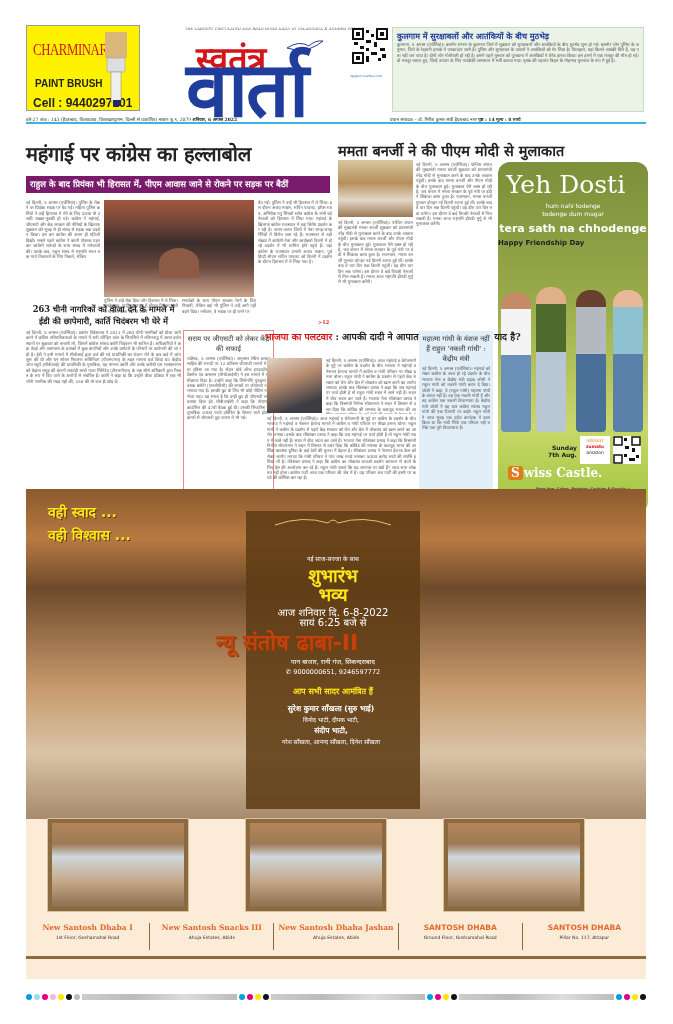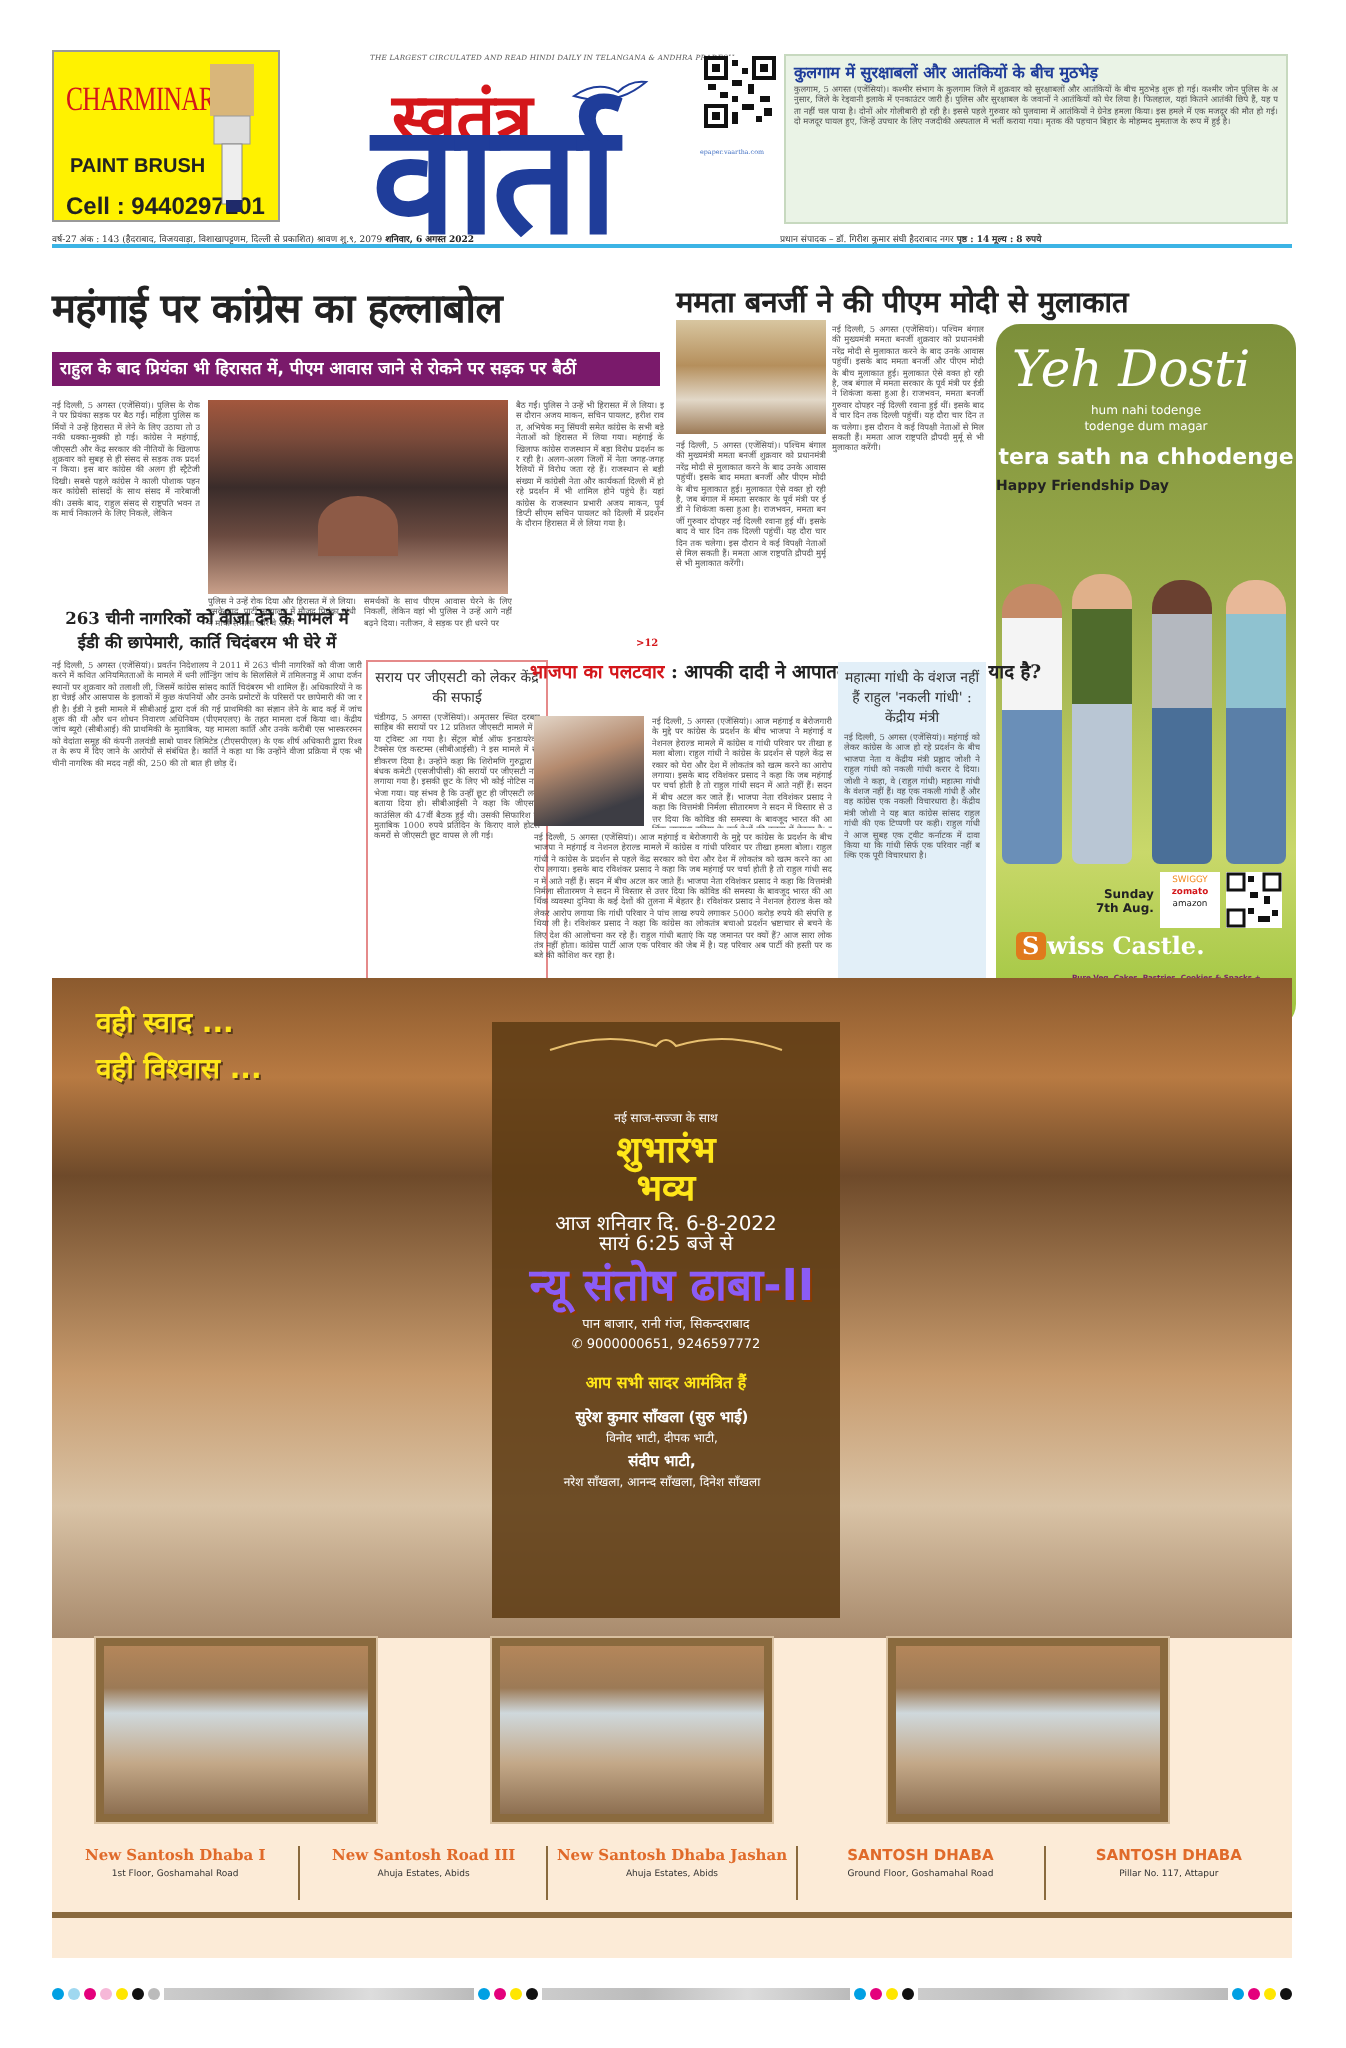--- a/index.html
+++ b/index.html
@@ -26,21 +26,21 @@
 
 #lead-head{left:26px;top:140px;font-size:20px;font-weight:bold;color:#222;font-family:"DejaVu Sans",sans-serif;white-space:nowrap;letter-spacing:-0.3px}
 #lead-sub{left:26px;top:176px;width:304px;height:17px;background:#7a1a6b;color:#fff;font-size:8.5px;font-weight:bold;padding:2px 4px;white-space:nowrap;overflow:hidden;font-family:"DejaVu Sans",sans-serif}
 #lead-photo{left:104px;top:200px;width:150px;height:97px;background:linear-gradient(180deg,#a3573d 0%,#7a4a3a 20%,#3a2c2a 45%,#6a4a40 70%,#c9a08a 100%)}
 #lead-photo::after{content:"";position:absolute;left:55px;top:48px;width:40px;height:30px;background:#8d5a46;border-radius:50% 50% 0 0}
 
 #mamata-head{left:338px;top:140px;font-size:14.5px;font-weight:bold;font-family:"DejaVu Sans",sans-serif;white-space:nowrap;color:#222}
 #mamata-photo{left:338px;top:160px;width:75px;height:57px;background:linear-gradient(180deg,#d8c6a0 0%,#b58f5c 40%,#e2d8c8 70%,#9c7a56 100%)}
 
 #friend-ad{left:498px;top:162px;width:150px;height:352px;border-radius:12px;background:linear-gradient(180deg,#7c8f3a 0%,#9aab4b 40%,#c9d86a 75%,#9cc43c 100%);overflow:hidden}
-#friend-ad .yeh{position:absolute;left:8px;top:8px;font-family:"DejaVu Serif",serif;font-style:italic;font-size:25px;color:#fff}
+#friend-ad .yeh{position:absolute;left:8px;top:8px;font-family:"DejaVu Serif",serif;font-size:25px;color:#fff}
 #friend-ad .l1{position:absolute;left:0;width:100%;text-align:center;top:40px;font-family:"DejaVu Sans",sans-serif;font-size:6px;color:#fff}
 #friend-ad .l2{position:absolute;left:0;width:100%;text-align:center;top:48px;font-family:"DejaVu Sans",sans-serif;font-size:6px;color:#fff}
 #friend-ad .l3{position:absolute;left:0;width:100%;text-align:center;top:60px;font-family:"DejaVu Sans",sans-serif;font-size:11px;font-weight:bold;color:#fff}
 #friend-ad .l4{position:absolute;left:0;width:100%;text-align:left;top:77px;font-family:"DejaVu Sans",sans-serif;font-size:7px;font-weight:bold;color:#222}
 .person{position:absolute;width:30px;border-radius:14px 14px 4px 4px}
 #friend-ad .sunday{position:absolute;left:50px;top:282px;font-family:"DejaVu Sans",sans-serif;font-size:6px;font-weight:bold;color:#222;text-align:right;line-height:7px}
 #friend-ad .delivery{position:absolute;left:82px;top:274px;width:30px;height:28px;background:#fff;font-family:"DejaVu Sans",sans-serif;font-size:4.4px;text-align:center;line-height:6px;padding-top:2px}
 #friend-ad .qr2{position:absolute;left:115px;top:274px;width:28px;height:28px}
 #friend-ad .swiss{position:absolute;left:10px;top:304px;font-family:"DejaVu Serif",serif;font-size:12px;font-weight:bold;color:#fff;white-space:nowrap}
 #friend-ad .swiss span{display:inline-block;background:#e07a1c;border-radius:3px;padding:0 3px;margin-right:1px}
@@ -56,21 +56,21 @@
 #gandhi-box{left:419px;top:331px;width:74px;height:175px;background:#e2eff8;padding:3px}
 #gandhi-head{font-size:7px;line-height:10px;text-align:center;color:#333;margin-bottom:2px}
 
 #dhaba{left:26px;top:489px;width:620px;height:490px;background:#fcebd7}
 #dhaba .hero{position:absolute;left:0;top:0;width:620px;height:330px;background:linear-gradient(180deg,#8b5a2e 0%,#b87a42 15%,#6e4a2a 30%,#c79a6c 60%,#d9c3a6 80%,#a88a6c 100%)}
 #dhaba .slogan{position:absolute;left:22px;top:12px;font-family:"DejaVu Sans",sans-serif;font-weight:bold;font-size:14px;color:#ffe619;line-height:23px;text-shadow:1px 1px 0 #5a3a1a}
 #dhaba .panel{position:absolute;left:220px;top:22px;width:174px;height:298px;background:rgba(95,60,20,.88);text-align:center;color:#fff;font-family:"DejaVu Sans",sans-serif}
 #dhaba .panel .saj{margin-top:22px;font-size:6px}
 #dhaba .panel .bhavya{margin-top:3px;font-size:18px;line-height:19px;color:#ffe619;font-weight:bold}
 #dhaba .panel .aaj{margin-top:4px;font-size:10px;line-height:10px}
-#dhaba .name{position:absolute;left:190px;top:137px;width:240px;text-align:center;font-family:"DejaVu Sans",sans-serif;font-weight:bold;font-size:22px;color:#8b5cf6;text-shadow:1px 1px 0 #8a3a00;white-space:nowrap}
+#dhaba .name{position:absolute;left:190px;top:137px;width:240px;font-family:"DejaVu Sans",sans-serif;font-weight:bold;font-size:22px;color:#c2410c;text-shadow:1px 1px 0 #8a3a00;white-space:nowrap}
 #dhaba .addr{position:absolute;left:220px;top:168px;width:174px;text-align:center;font-family:"DejaVu Sans",sans-serif;font-size:6.5px;color:#fff;line-height:10px}
 #dhaba .invite{position:absolute;left:220px;top:196px;width:174px;text-align:center;font-family:"DejaVu Sans",sans-serif;font-size:8px;color:#ffe619;font-weight:bold}
 #dhaba .hosts{position:absolute;left:220px;top:214px;width:170px;text-align:center;font-family:"DejaVu Sans",sans-serif;color:#fff}
 #dhaba .hosts div{line-height:11px}
 .thumb{position:absolute;top:330px;width:140px;height:92px;border:4px solid #8a6a3e;outline:1px solid #d8c0a0;background:linear-gradient(180deg,#b4865a 0%,#9c7a56 25%,#cfd8dc 40%,#c3a888 70%,#8d6f51 100%)}
 #dhaba .branches{position:absolute;left:0;top:428px;width:620px;height:42px;display:flex;border-bottom:3px solid #8a6a3e}
 .branch{flex:1;text-align:center;border-right:1px solid #8a6a3e;margin:6px 0}
 .branch:last-child{border-right:none}
 .branch .bn{font-family:"DejaVu Serif",serif;font-weight:bold;font-size:7.5px;color:#e06a2a;white-space:nowrap}
 .branch .ba{font-family:"DejaVu Sans",sans-serif;font-size:4.5px;color:#333;margin-top:3px}
@@ -228,21 +228,21 @@
   </div>
   <div class="thumb" style="left:22px"></div>
   <div class="thumb" style="left:220px"></div>
   <div class="thumb" style="left:418px"></div>
   <div class="branches">
     <div class="branch">
         <div class="bn">New Santosh Dhaba I</div>
         <div class="ba">1st Floor, Goshamahal Road</div>
       </div>
     <div class="branch">
-        <div class="bn">New Santosh Road III</div>
+        <div class="bn">New Santosh Snacks III</div>
         <div class="ba">Ahuja Estates, Abids</div>
       </div>
     <div class="branch">
         <div class="bn">New Santosh Dhaba Jashan</div>
         <div class="ba">Ahuja Estates, Abids</div>
       </div>
     <div class="branch">
         <div class="bn" style="font-family:'DejaVu Sans',sans-serif">SANTOSH DHABA</div>
         <div class="ba">Ground Floor, Goshamahal Road</div>
       </div>

